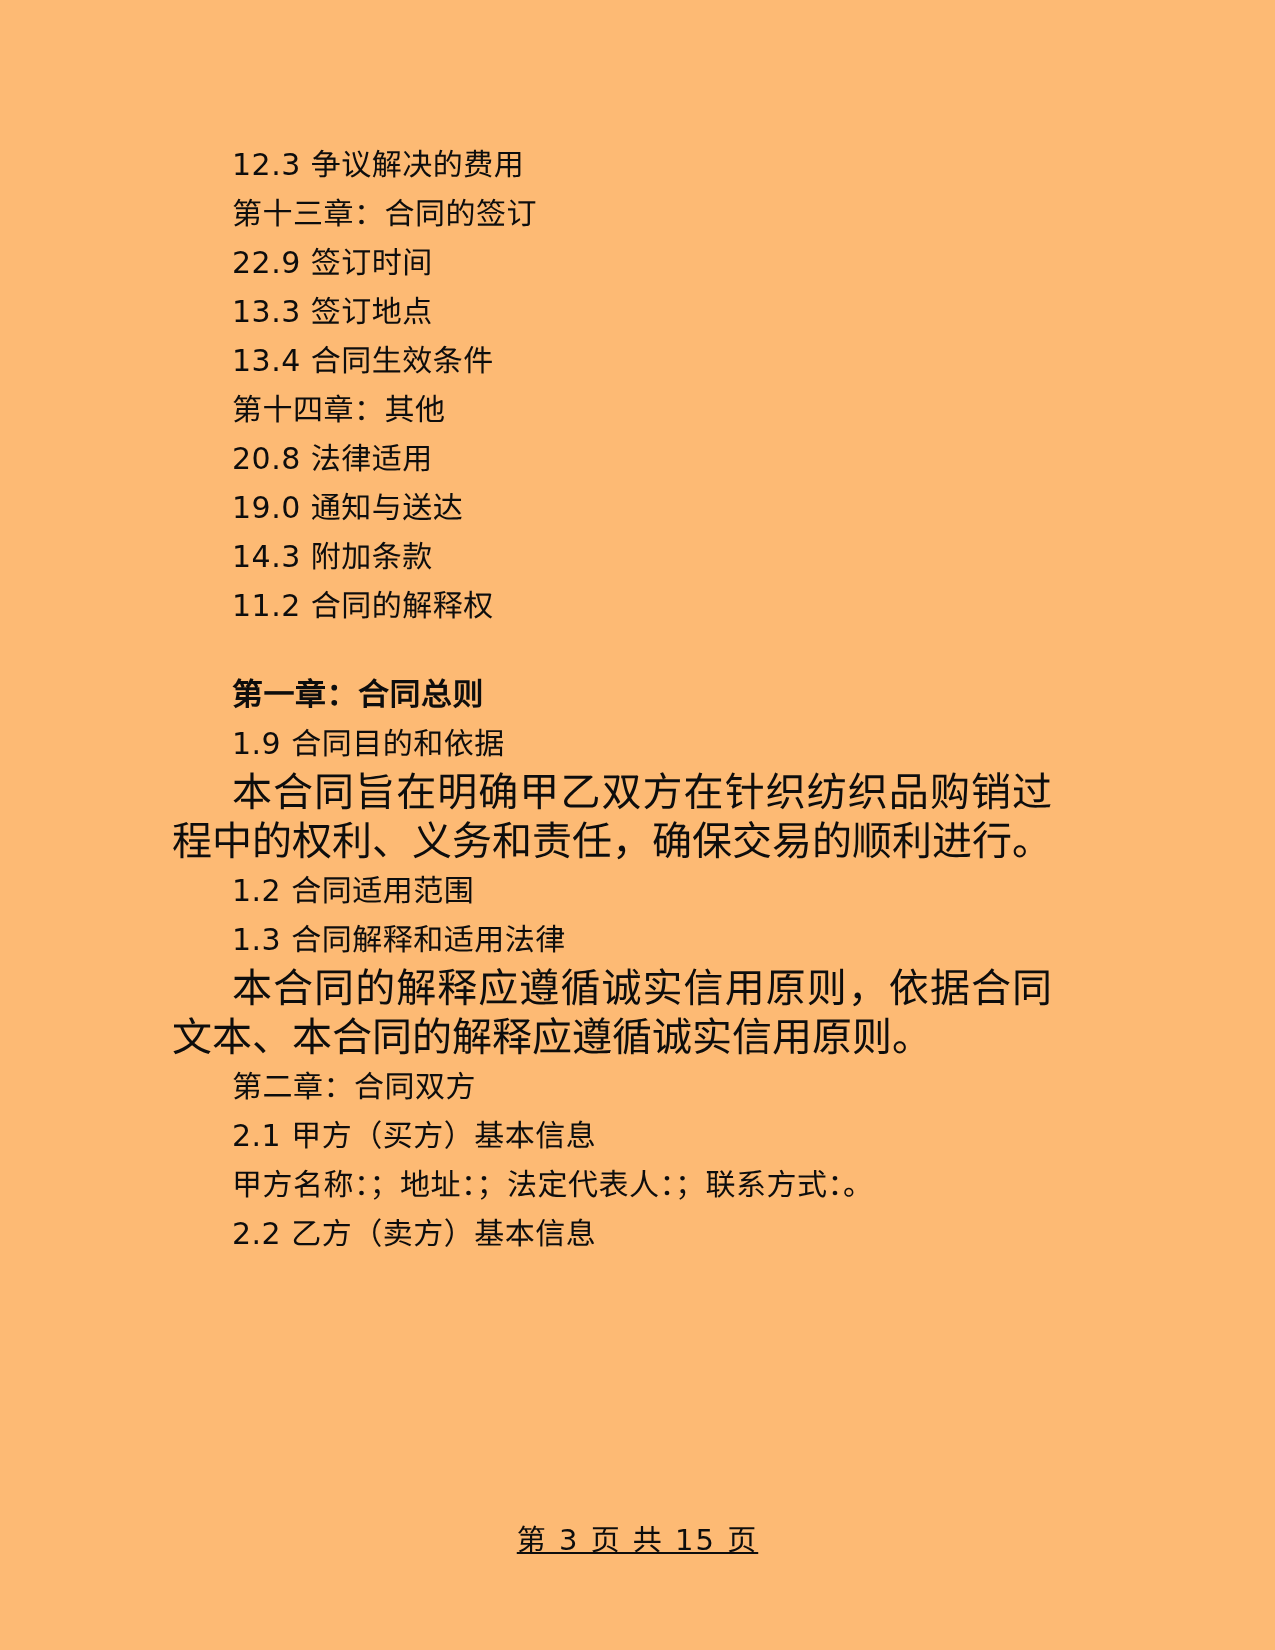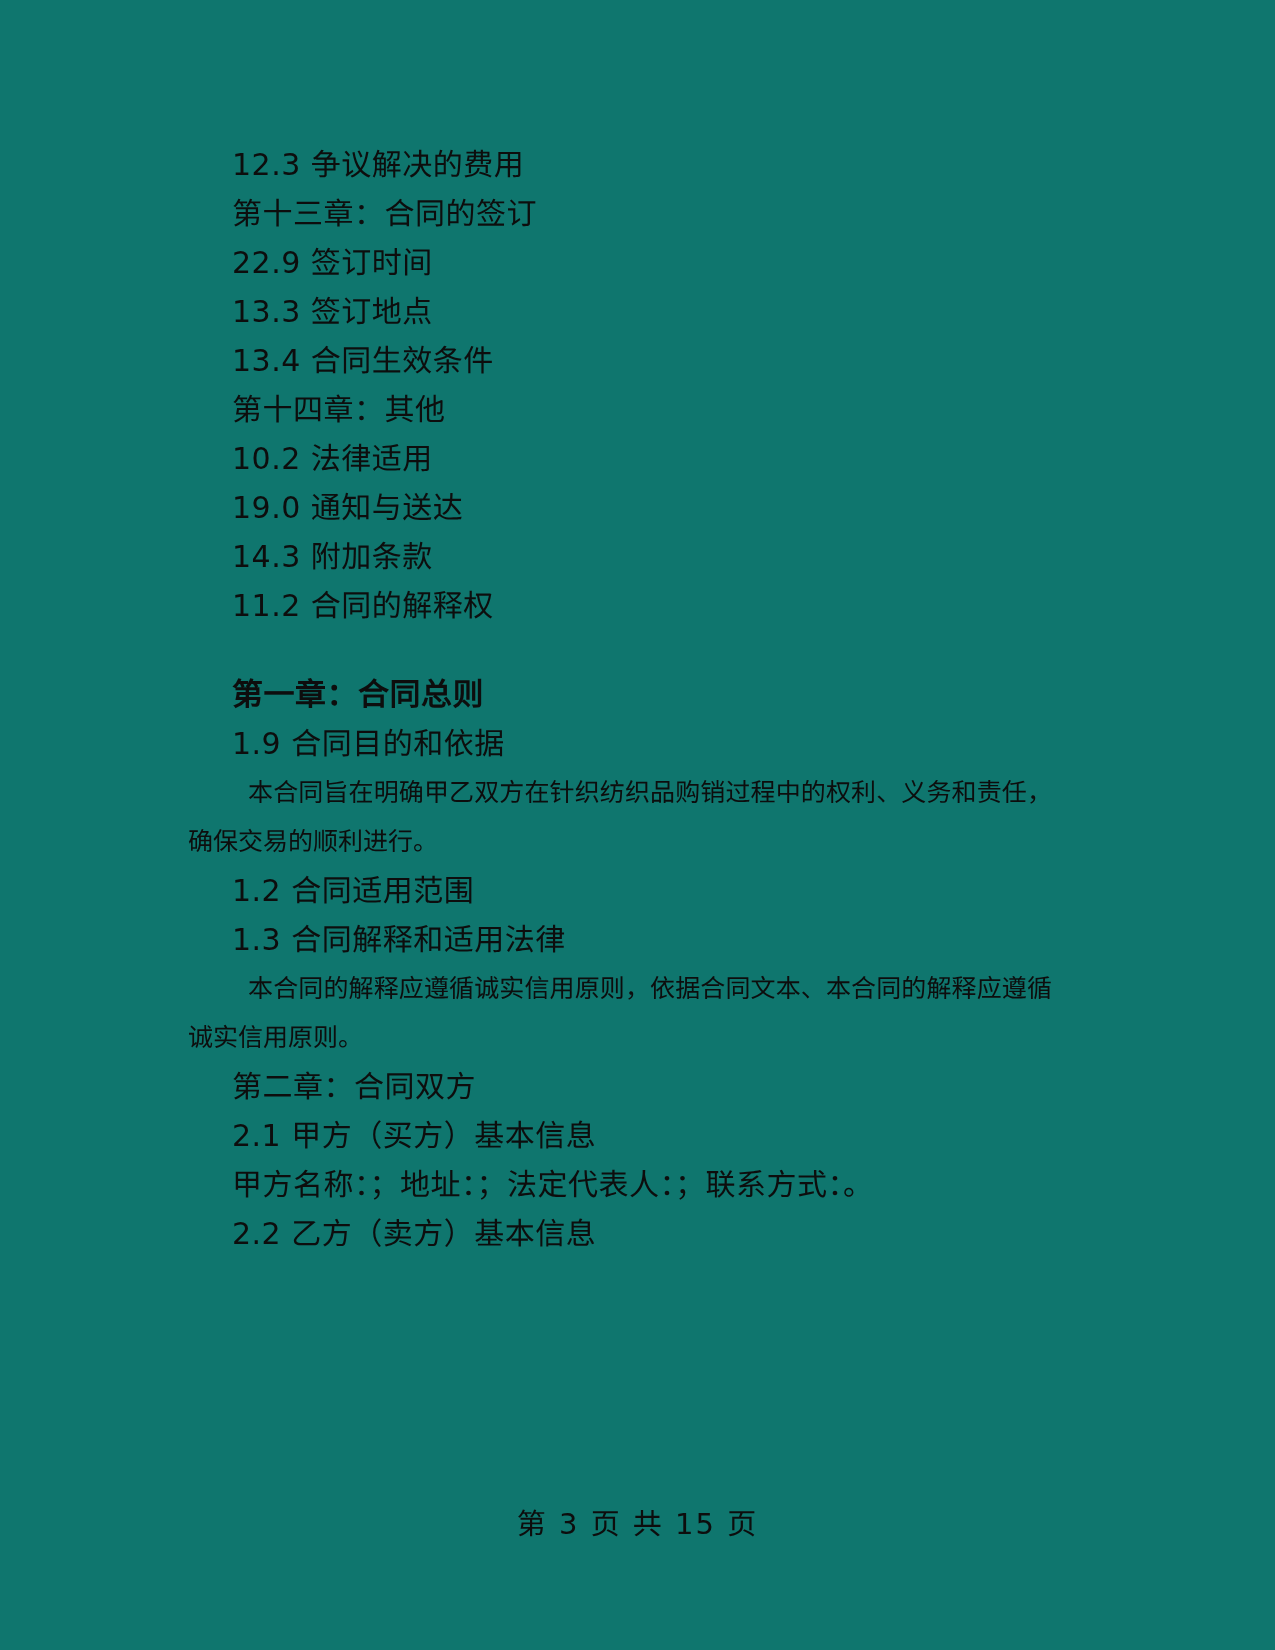--- a/index.html
+++ b/index.html
@@ -5,21 +5,21 @@
   html, body {
     margin: 0;
     padding: 0;
     background: #ffffff;
   }
   .page {
     position: relative;
     width: 1275px;
     height: 1650px;
     margin: 0 auto;
-    background: #0f766e;
+    background: #fdba74;
     font-family: "DejaVu Sans", "Liberation Sans", sans-serif;
     color: #000000;
     box-sizing: border-box;
     overflow: hidden;
   }
   .content {
     position: absolute;
     left: 172px;
     top: 140px;
     width: 880px;
@@ -37,55 +37,55 @@
     padding-left: 60px;
   }
   .indent-head {
     padding-left: 60px;
     font-weight: bold;
     font-size: 31px;
     margin-top: 40px;
   }
   
   .para {
-    font-size: 25px;
+    font-size: 40px;
     line-height: 49px;
     text-indent: 60px;
     padding-left: 0;
     white-space: normal;
     color: #0d0d0d;
     text-align: justify;
     text-justify: inter-ideograph;
-    margin-left: 16px;
   }
   .footer {
     position: absolute;
     left: 0;
     right: 0;
-    bottom: 108px;
+    bottom: 92px;
     text-align: center;
     font-size: 29px;
     letter-spacing: 2px;
     color: #0d0d0d;
+    text-decoration: underline;
   }
 </style>
 </head>
 <body>
 
 <div class="page">
 
   <div class="content">
 
     <div class="line indent-1">12.3 争议解决的费用</div>
     <div class="line indent-1">第十三章：合同的签订</div>
     <div class="line indent-1">22.9 签订时间</div>
     <div class="line indent-1">13.3 签订地点</div>
     <div class="line indent-1">13.4 合同生效条件</div>
     <div class="line indent-1">第十四章：其他</div>
-    <div class="line indent-1">10.2 法律适用</div>
+    <div class="line indent-1">20.8 法律适用</div>
     <div class="line indent-1">19.0 通知与送达</div>
     <div class="line indent-1">14.3 附加条款</div>
     <div class="line indent-1">11.2 合同的解释权</div>
 
     <div class="line indent-head">第一章：合同总则</div>
 
     <div class="line indent-1">1.9 合同目的和依据</div>
     <div class="para">本合同旨在明确甲乙双方在针织纺织品购销过程中的权利、义务和责任，确保交易的顺利进行。</div>
 
     <div class="line indent-1">1.2 合同适用范围</div>

